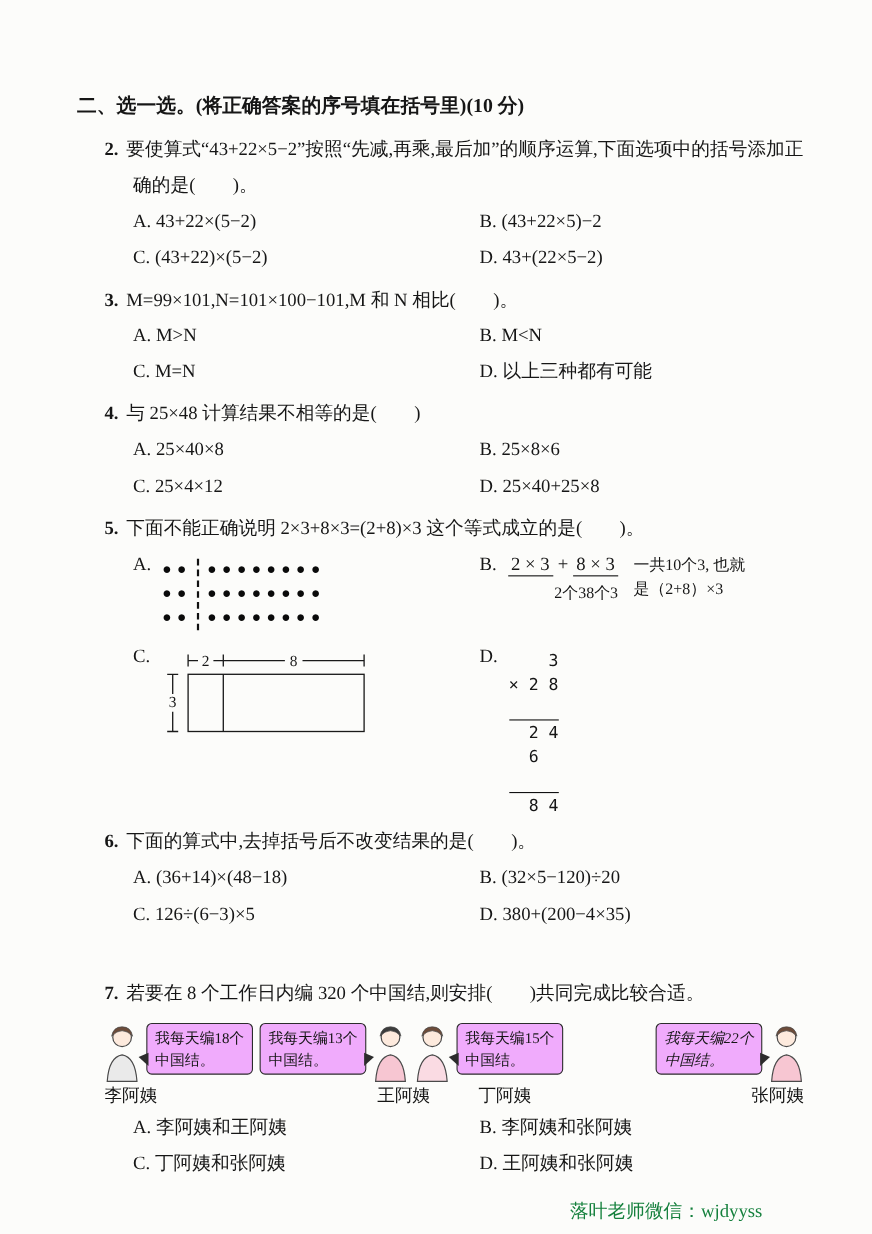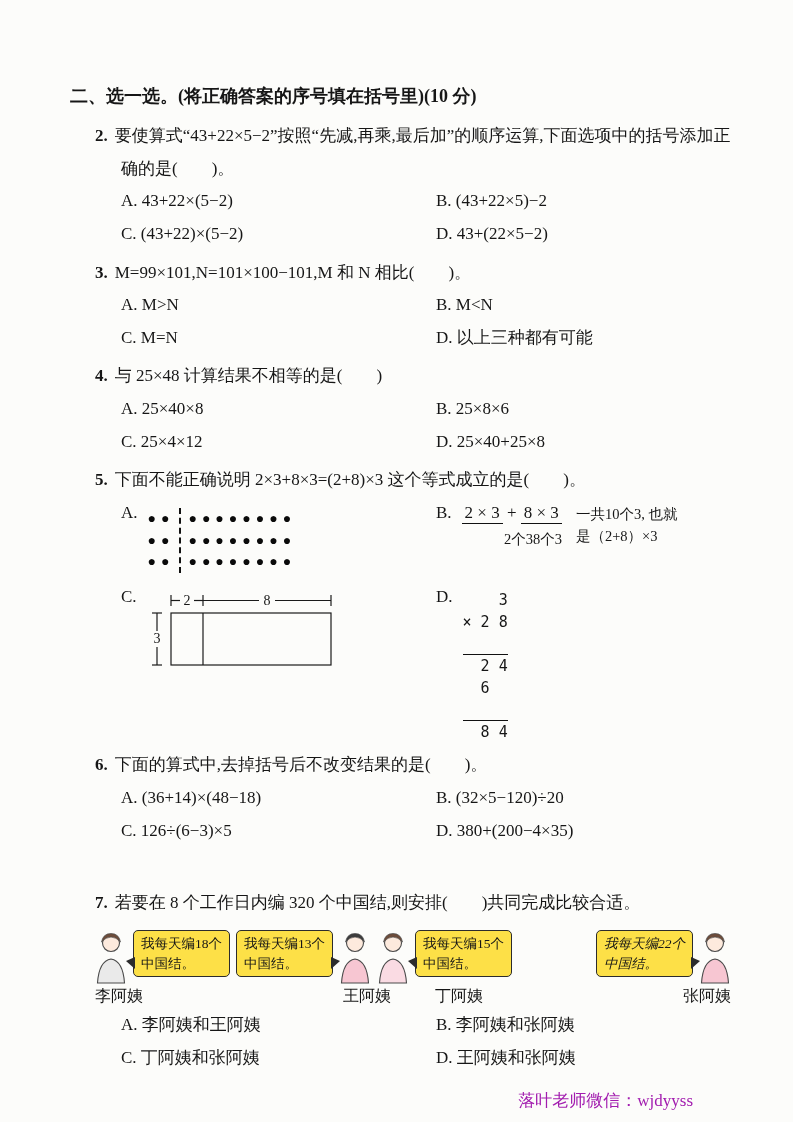--- a/index.html
+++ b/index.html
@@ -45,31 +45,31 @@
   .mult .ln { white-space: pre; }
   .mult .rule { border-top: 1.4px solid #111; margin-top: 20px; }
 
   
   .scene { display: flex; gap: 6px; align-items: flex-start; margin: 10px 0 0 0; }
   .person { flex: 0 0 auto; }
   .p1 .shirt { fill: #eaeaea; } .p2 .shirt { fill: #f7c6d2; }
   .p3 .shirt { fill: #fadbe3; } .p4 .shirt { fill: #f7c6d2; }
 
   .bubble { position: relative; border: 1.4px solid #2c2c2c; border-radius: 5px;
-            padding: 3px 7px; font-size: 13.5px; line-height: 1.45; background: #fde047; white-space: nowrap; }
+            padding: 3px 7px; font-size: 13.5px; line-height: 1.45; background: #f0abfc; white-space: nowrap; }
   .tail-left::before  { content: ""; position: absolute; left: -8px; bottom: 7px;
             border-top: 4px solid transparent; border-bottom: 8px solid transparent; border-right: 9px solid #2c2c2c; }
   .tail-right::before { content: ""; position: absolute; right: -8px; bottom: 7px;
             border-top: 4px solid transparent; border-bottom: 8px solid transparent; border-left: 9px solid #2c2c2c; }
   .push-right { margin-left: auto; font-style: italic; }
 
   .names { display: flex; justify-content: space-between; margin: 2px 0 2px 0; font-size: 16px; }
   .names-mid { display: flex; gap: 44px; }
 
-  .footer { position: absolute; right: 100px; bottom: 10px; color: #a21caf; font-size: 17px; }
+  .footer { position: absolute; right: 100px; bottom: 10px; color: #15803d; font-size: 17px; }
 </style>
 </head>
 <body>
 
 <div class="page">
 
   <h2 class="section-title">二、选一选。(将正确答案的序号填在括号里)(10 分)</h2>
 
 
   <div class="question">

